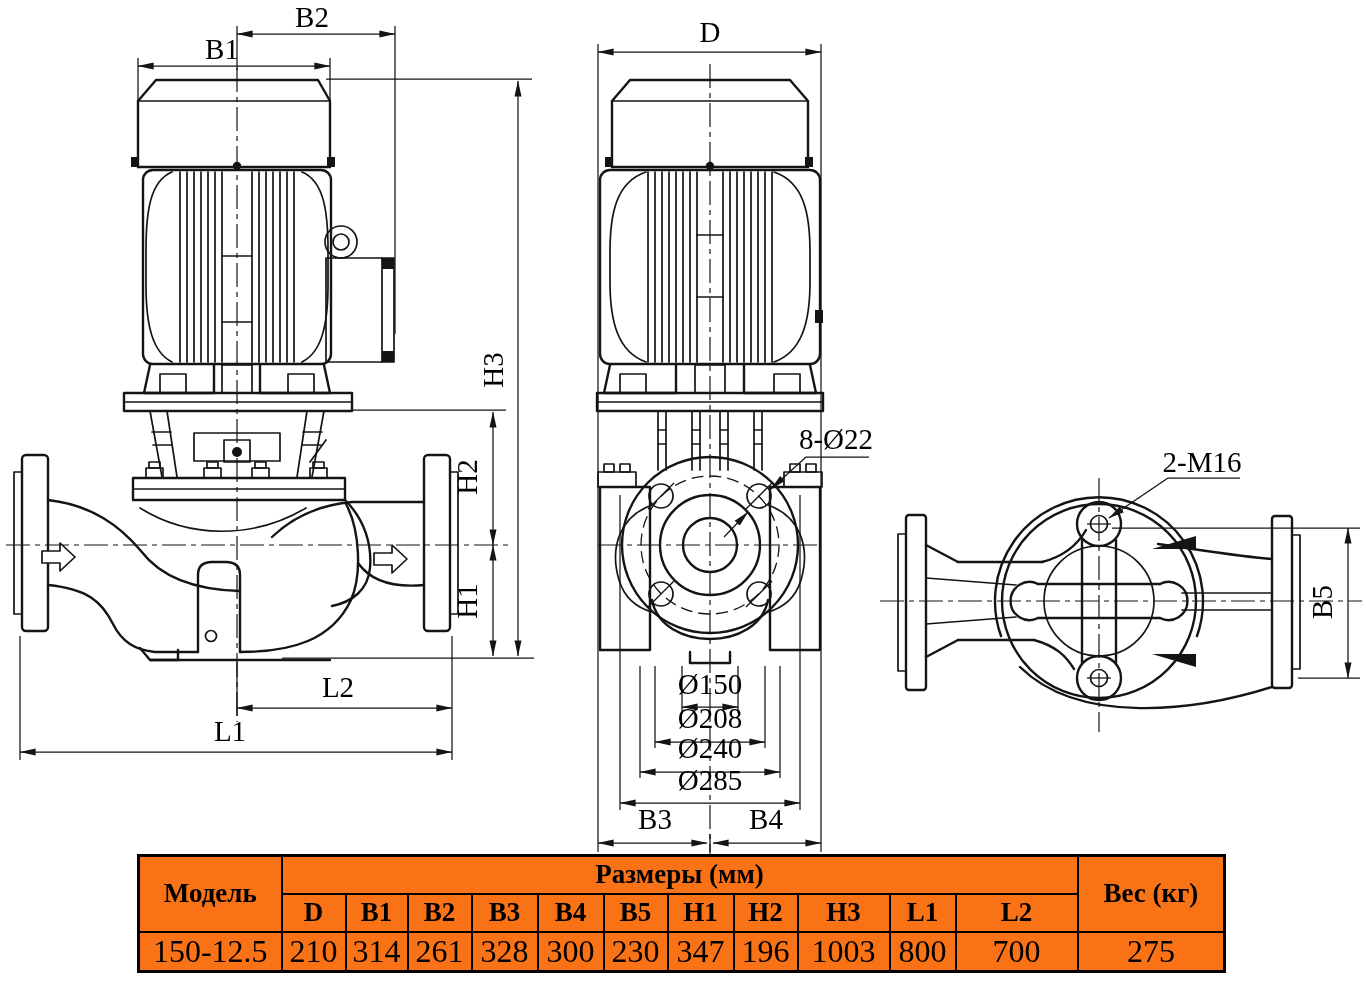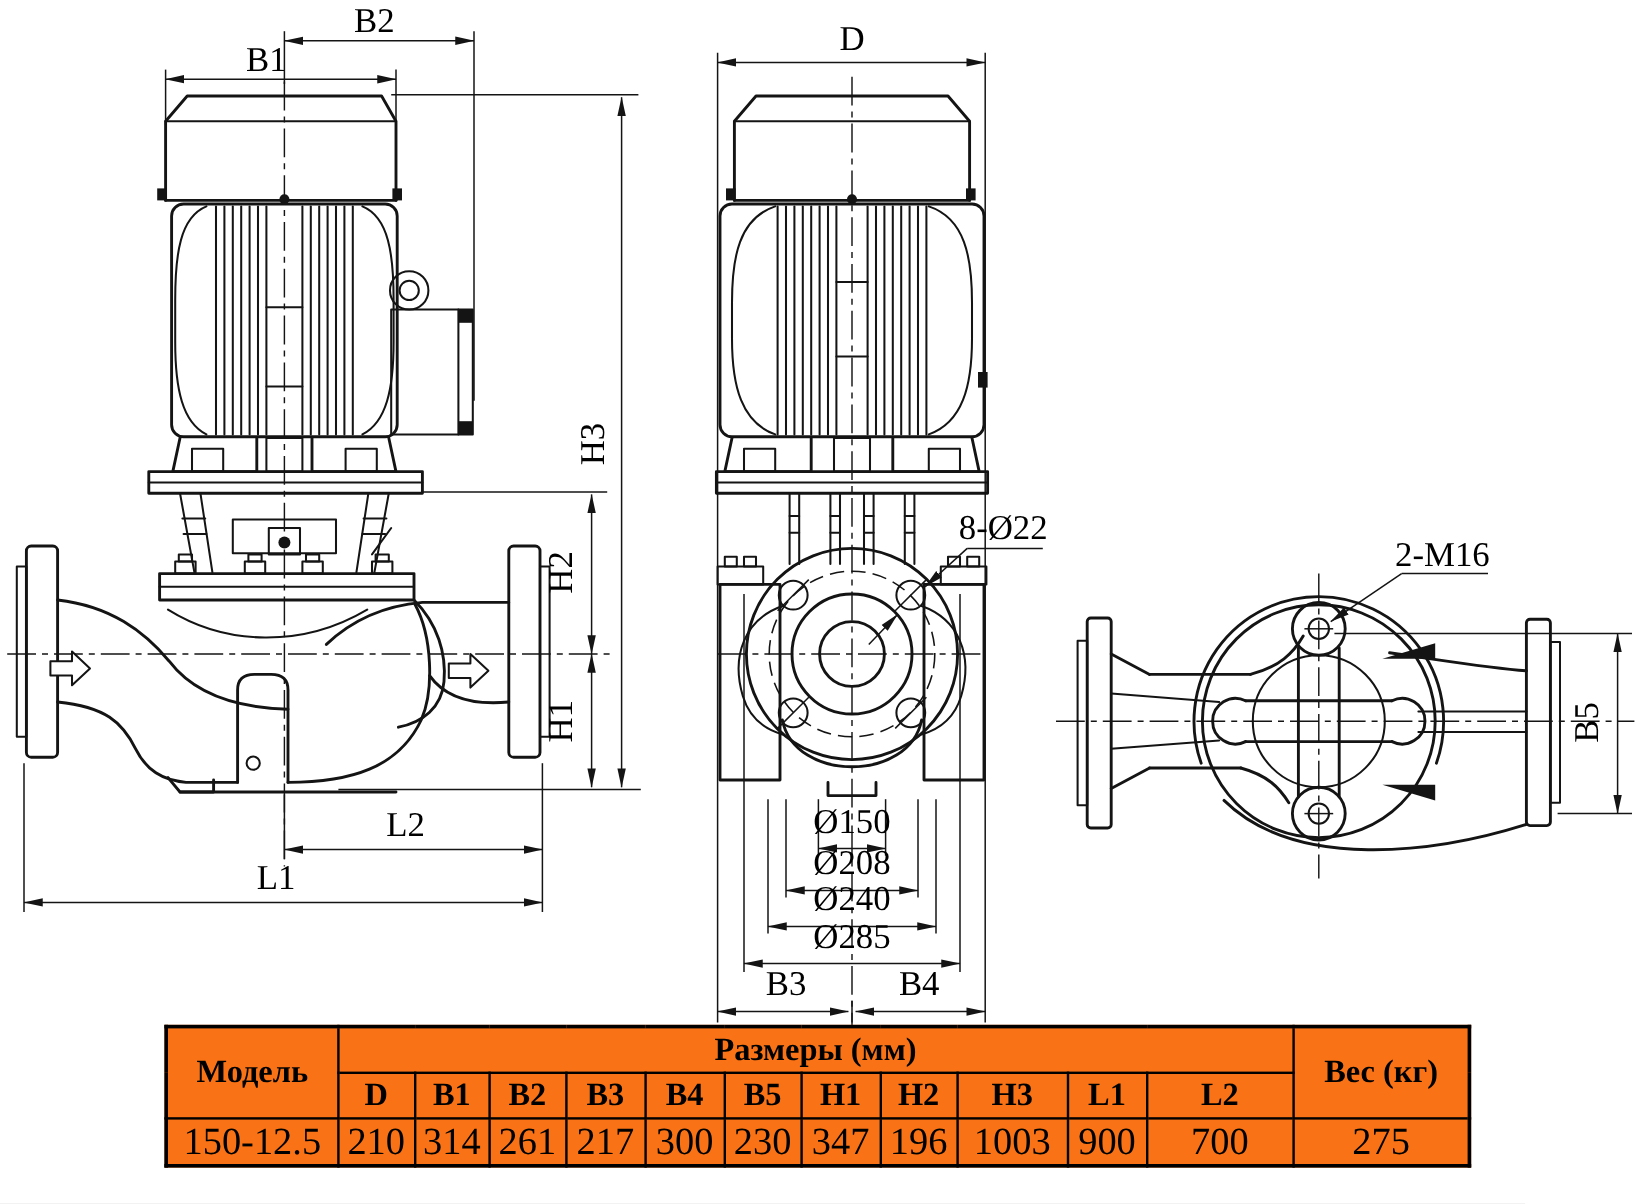--- a/index.html
+++ b/index.html
@@ -407,26 +407,26 @@
     <td class="hd">H2</td>
     <td class="hd">H3</td>
     <td class="hd">L1</td>
     <td class="hd">L2</td>
   </tr>
   <tr>
     <td>150-12.5</td>
     <td>210</td>
     <td>314</td>
     <td>261</td>
-    <td>217</td>
+    <td>328</td>
     <td>300</td>
     <td>230</td>
     <td>347</td>
     <td>196</td>
     <td>1003</td>
-    <td>900</td>
+    <td>800</td>
     <td>700</td>
     <td>275</td>
   </tr>
 </tbody>
     </table>
 
 </div>
 
 </body></html>

